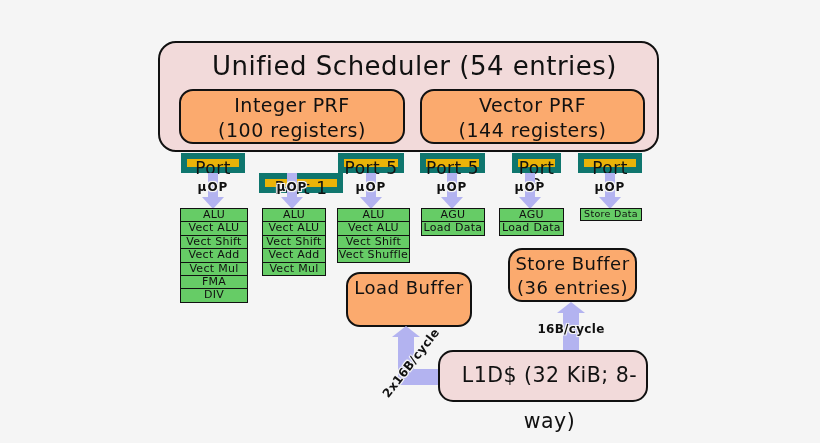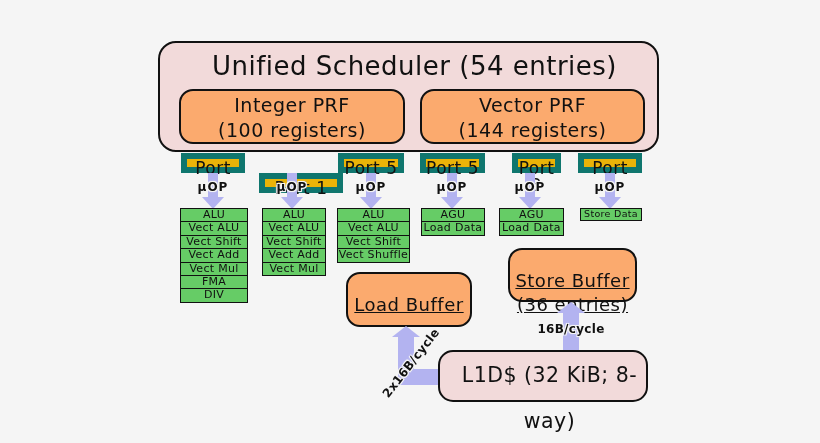--- a/index.html
+++ b/index.html
@@ -48,21 +48,21 @@
   .uop{
     position:absolute;width:60px;text-align:center;
     font-size:12px;font-weight:bold;letter-spacing:1px;
     text-shadow:-1px -1px 0 #f5f5f5,1px -1px 0 #f5f5f5,-1px 1px 0 #f5f5f5,1px 1px 0 #f5f5f5,0 0 3px #f5f5f5;
   }
   .bwlabel{
     position:absolute;text-align:center;
     font-size:12px;font-weight:bold;letter-spacing:0.3px;
     text-shadow:-1px -1px 0 #f5f5f5,1px -1px 0 #f5f5f5,-1px 1px 0 #f5f5f5,1px 1px 0 #f5f5f5,0 0 3px #f5f5f5;
   }
-  .buffer{font-size:18px;line-height:24px;padding-top:19px;letter-spacing:0.5px;text-decoration:underline;}
+  .buffer{font-size:18px;line-height:24px;padding-top:2px;letter-spacing:0.5px;}
   .l1d{font-size:20.5px;line-height:46px;letter-spacing:0.5px;}
 </style>
 </head>
 <body>
 
 <div class="abs" style="left:0;top:0;width:820px;height:443px;">
 
   <div class="abs rbox sched" style="left:158px;top:41px;width:501px;height:111px;">
     <div class="sched-title">Unified Scheduler (54 entries)</div>
     <div class="abs rbox orange prf" style="left:19px;top:46px;width:226px;height:55px;">

